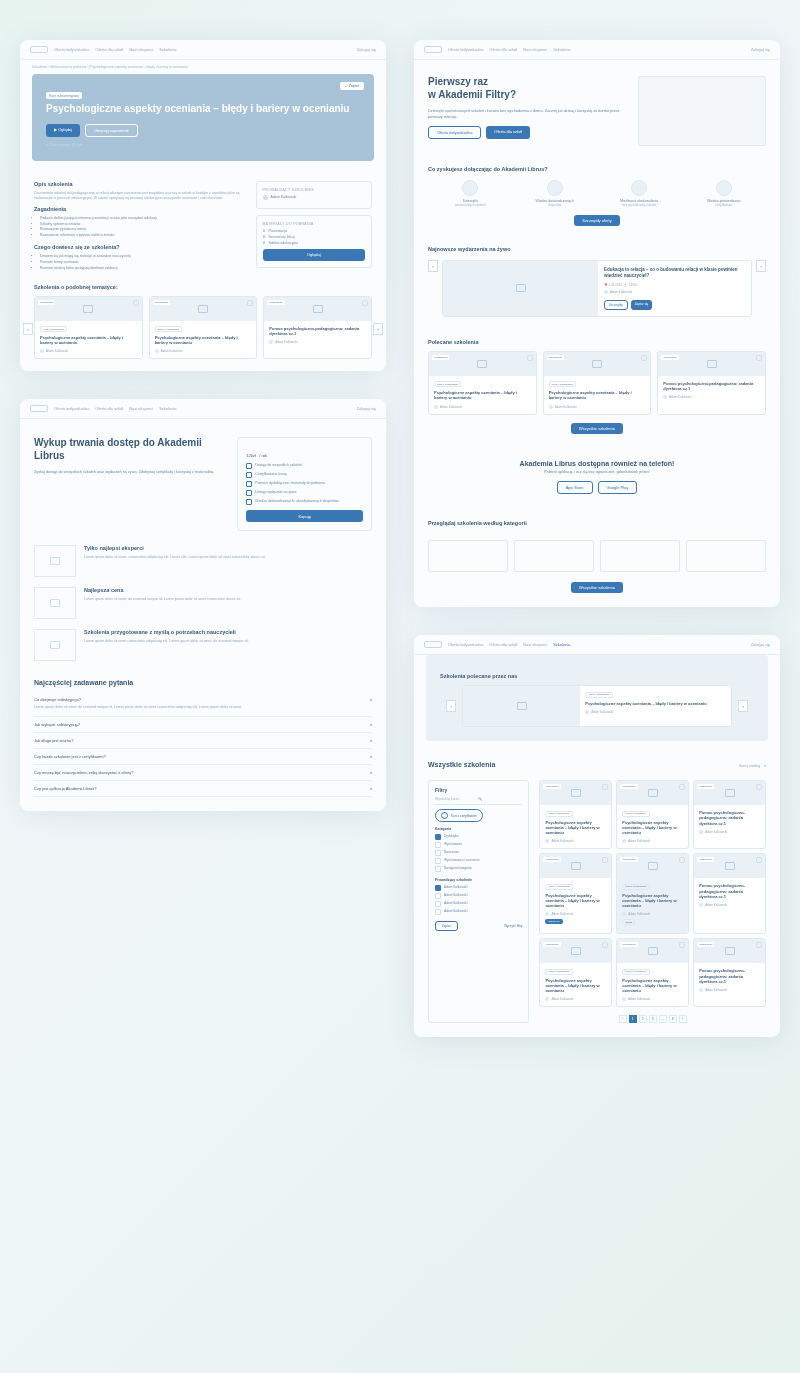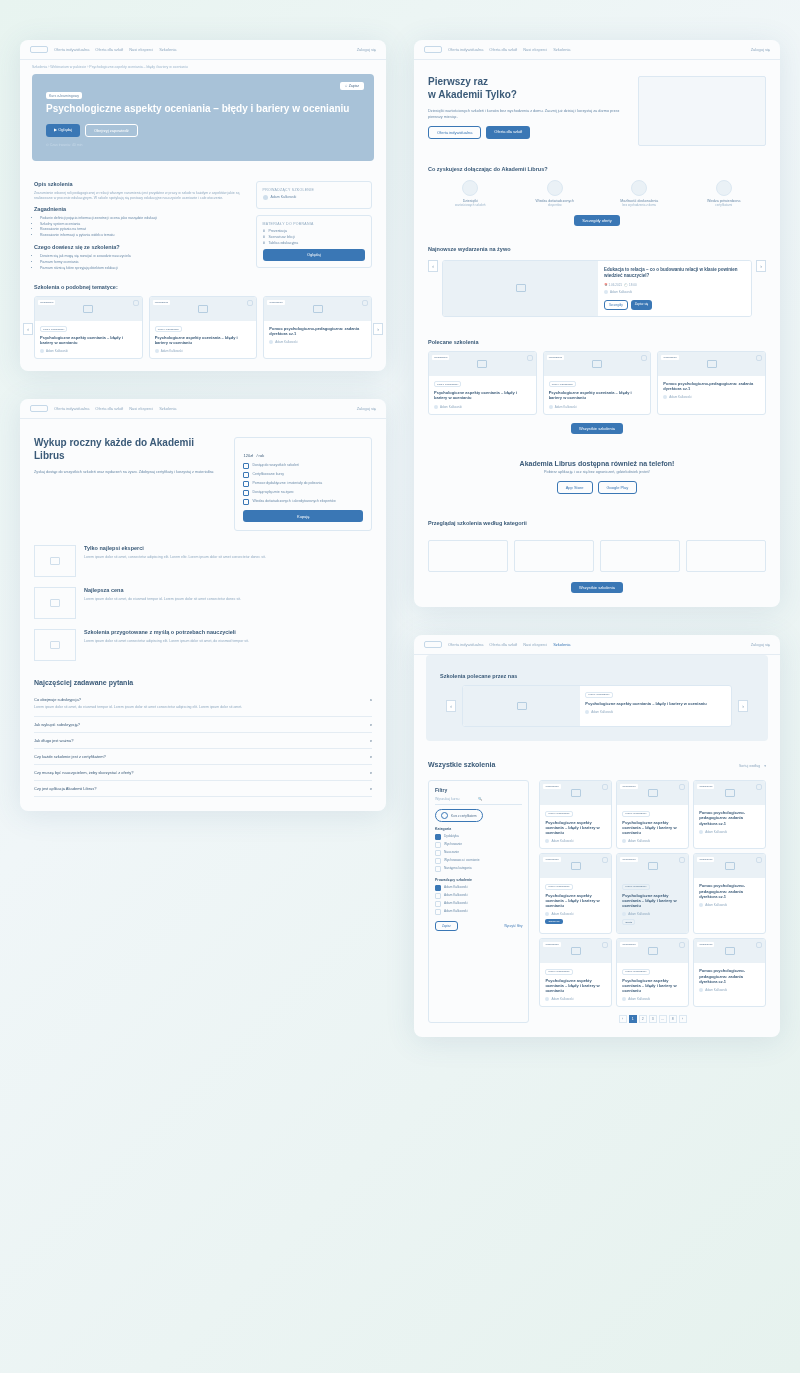--- a/index.html
+++ b/index.html
@@ -244,21 +244,21 @@
         <div class="nav">
             <span>Oferta indywidualna</span>
             <span>Oferta dla szkół</span>
             <span>Nasi eksperci</span>
             <span>Szkolenia</span>
           </div>
         <span class="login">Zaloguj się</span>
       </div>
       <div class="sub-hero">
         <div>
-          <div class="h1">Wykup roczny każde do Akademii Librus</div>
+          <div class="h1">Wykup trwania dostęp do Akademii Librus</div>
           <p class="subp">Zyskaj dostęp do wszystkich szkoleń oraz wydarzeń na żywo. Zdobywaj certyfikaty i korzystaj z materiałów.</p>
         </div>
         <div class="price-box">
           <div class="price"><span>120zł</span> <span>/ rok</span></div>
           <div class="chk">Dostęp do wszystkich szkoleń</div>
           <div class="chk">Certyfikowane kursy</div>
           <div class="chk">Pomoce dydaktyczne i materiały do pobrania</div>
           <div class="chk">Dostęp wyłącznie na żywo</div>
           <div class="chk">Wiedza doświadczonych i akredytowanych ekspertów</div>
           <div class="cta-full" style="margin-top:5px">Kupuję</div>
@@ -331,21 +331,21 @@
             <span>Oferta indywidualna</span>
             <span>Oferta dla szkół</span>
             <span>Nasi eksperci</span>
             <span>Szkolenia</span>
           </div>
         <span class="login">Zaloguj się</span>
       </div>
       <div class="hero-split">
         <div>
           <div class="h1" style="white-space:pre-line">Pierwszy raz
-w Akademii Tylko?</div>
+w Akademii Filtry?</div>
           <p class="subp">Dziesiątki wartościowych szkoleń i kursów bez wychodzenia z domu. Zacznij już dzisiaj i korzystaj za darmo przez pierwszy miesiąc.</p>
           <div class="btn-row">
             <span class="btn btn-o">Oferta indywidualna</span>
             <span class="btn btn-p">Oferta dla szkół</span>
           </div>
         </div>
         <div class="img-ph" style="width:38%; height:70px"></div>
       </div>
       <div class="section">
         <div class="h3">Co zyskujesz dołączając do Akademii Librus?</div>

